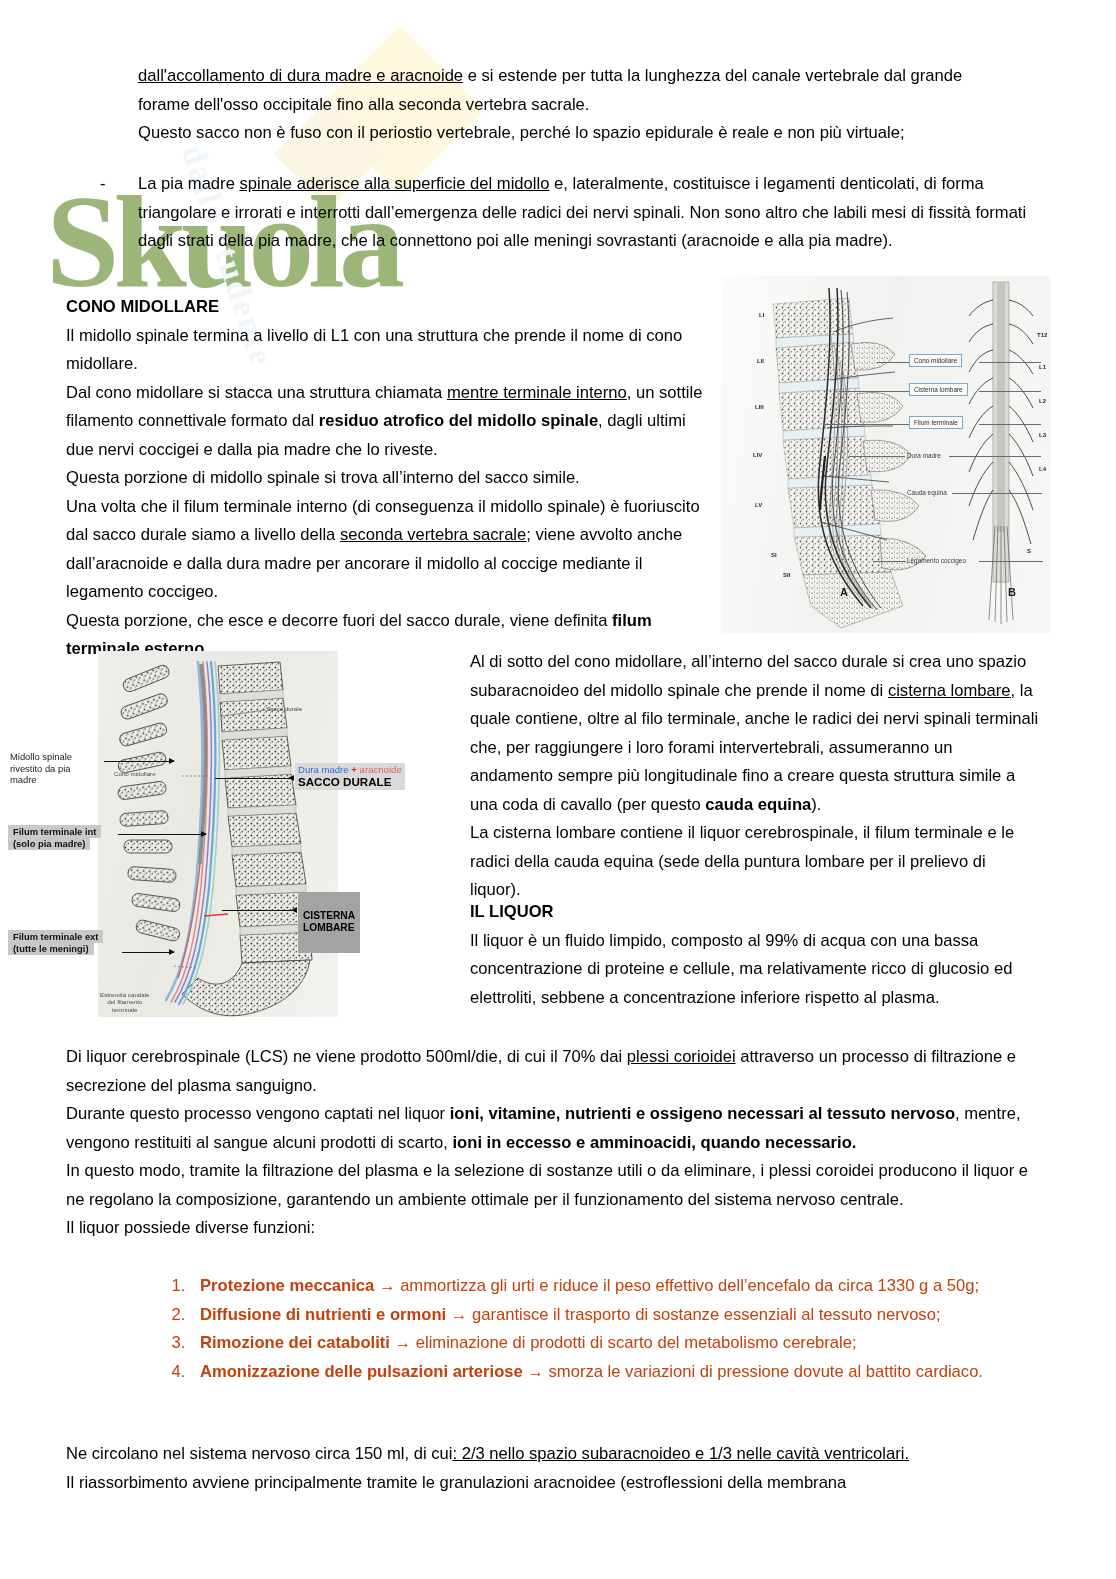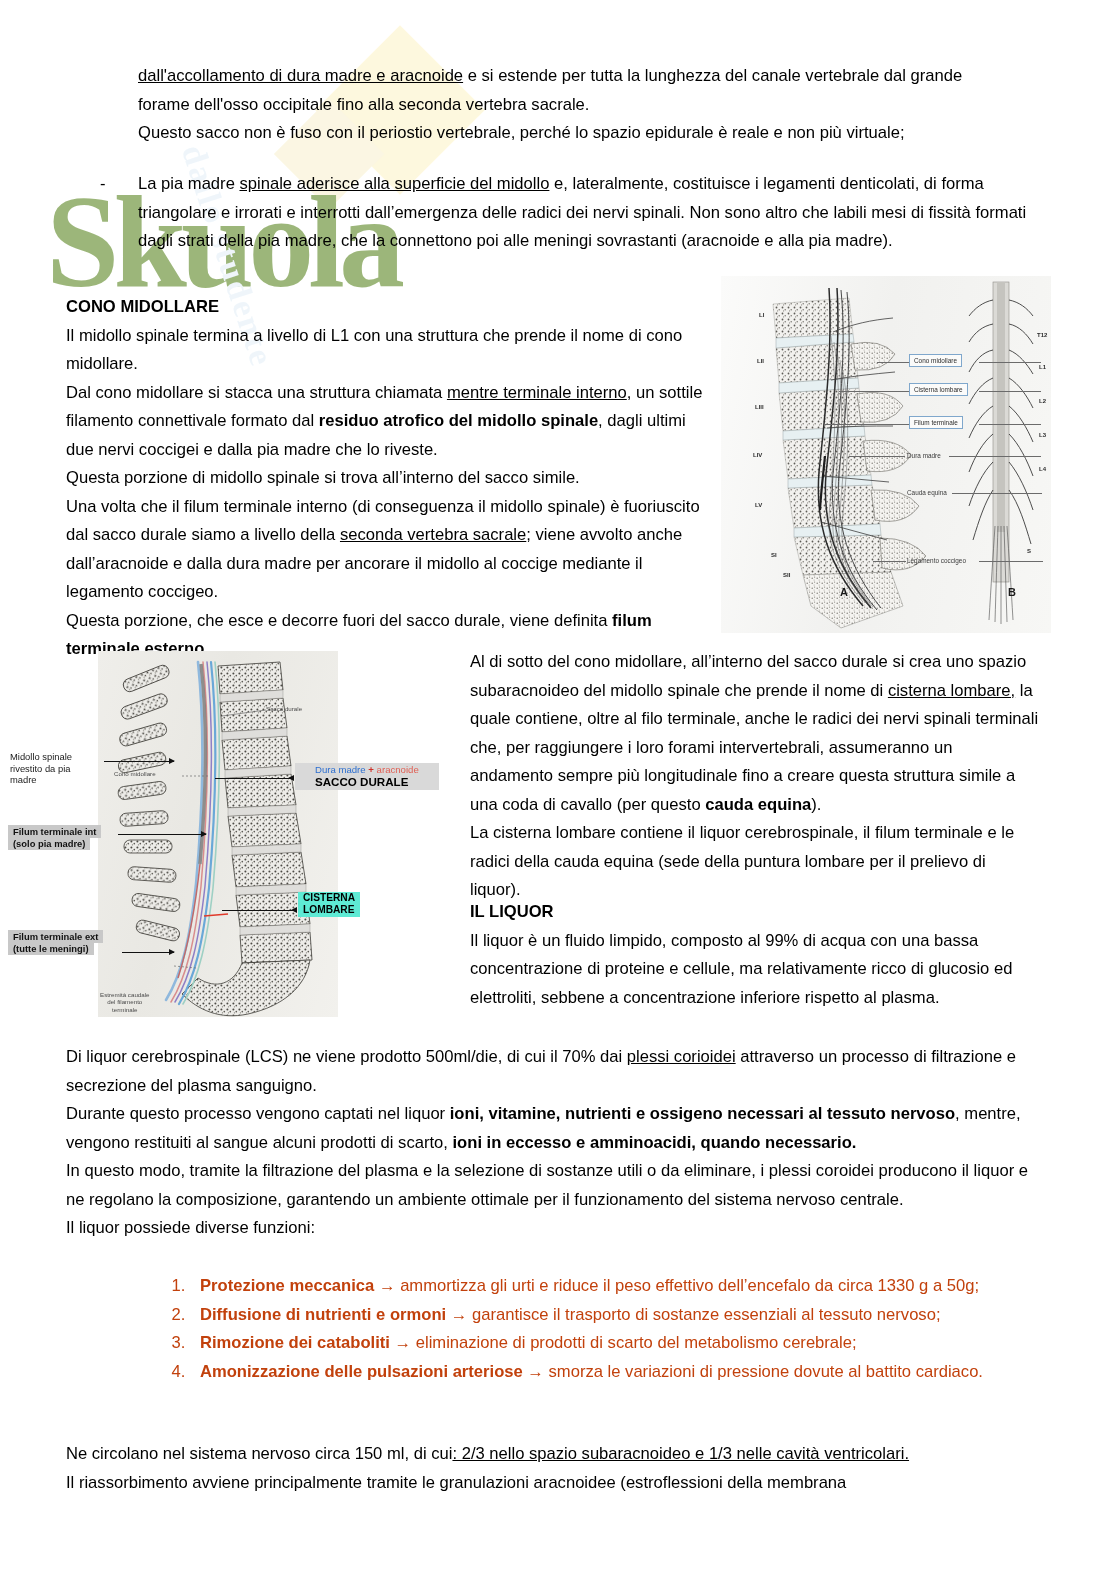--- a/index.html
+++ b/index.html
@@ -180,37 +180,37 @@
   .f2small {
     position: absolute;
     font-size: 6.2px;
     line-height: 7.4px;
     color: #4a4a4a;
     white-space: nowrap;
   }
   .f2sacco {
     position: absolute;
     background: #d9d9d9;
-    padding: 1px 20px;
+    padding: 1px 3px;
     font-size: 9.6px;
     line-height: 12px;
     white-space: nowrap;
   }
   .f2sacco .blue  { color: #2d6fd0; }
   .f2sacco .red   { color: #e06055; }
   .f2sacco .plus  { color: #d03028; font-weight: bold; }
   .f2sacco .big   { color: #000; font-weight: bold; font-size: 11.6px; }
   .f2cist {
     position: absolute;
-    background: #5eead4;
+    background: #a3a3a3;
     color: #000;
     font-weight: bold;
     font-size: 10.2px;
     line-height: 12.4px;
-    padding: 0 5px;
+    padding: 18px 5px;
     white-space: nowrap;
   }
   .f2arrow {
     position: absolute;
     height: 1.4px;
     background: #111;
   }
   .f2arrow::after {
     content: "";
     position: absolute;

